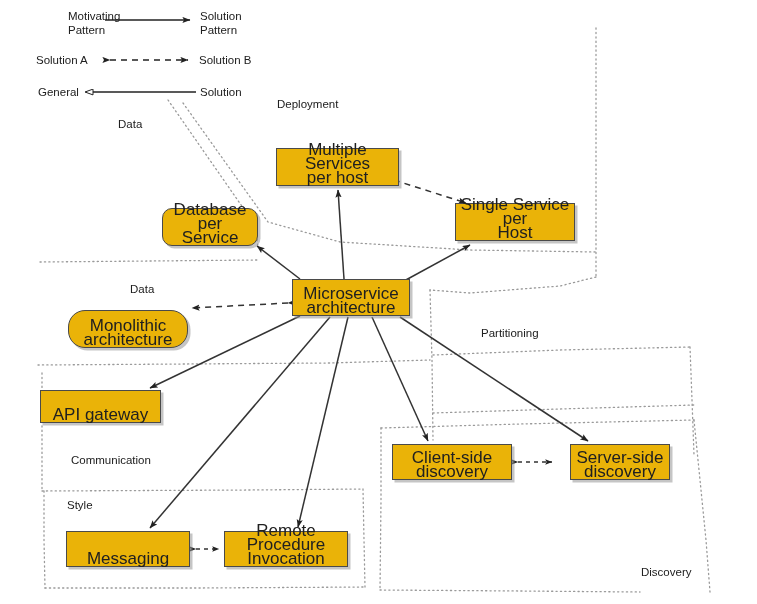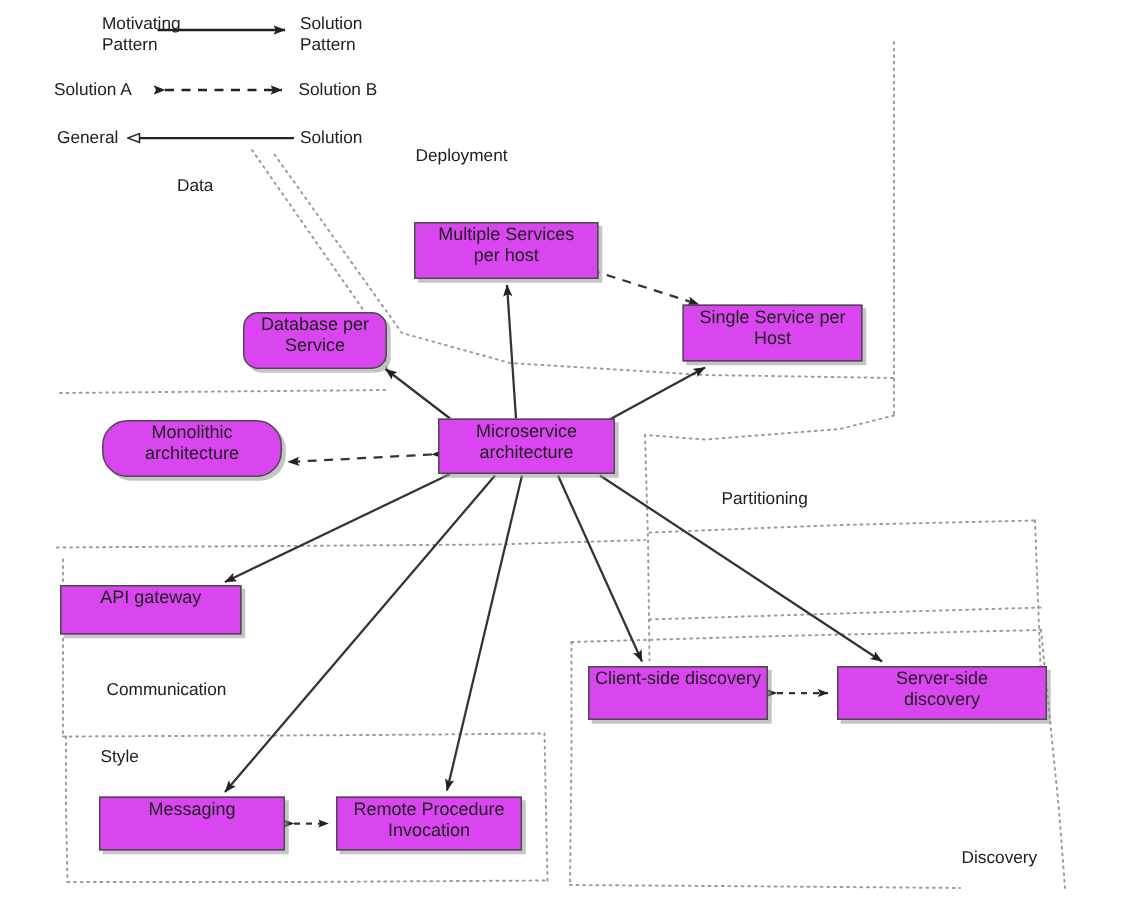--- a/index.html
+++ b/index.html
@@ -21,28 +21,28 @@
   #wire {
     position: absolute;
     left: 0;
     top: 0;
     width: 757px;
     height: 604px;
   }
   .node {
     position: absolute;
     box-sizing: border-box;
-    background: #d946ef;
+    background: #eab308;
     border: 1.4px solid #4a4a4a;
     box-shadow: 2.5px 2.5px 0 0 rgba(150,150,150,0.55);
     display: flex;
-    align-items: flex-start;
+    align-items: flex-end;
     justify-content: center;
     text-align: center;
-    font-size: 12px;
+    font-size: 17px;
     line-height: 14px;
     color: #202020;
     z-index: 5;
     padding: 0 3px;
   }
   .region-label {
     position: absolute;
     font-size: 11.5px;
     color: #202020;
     white-space: nowrap;
@@ -166,30 +166,30 @@
   </div>
   <div class="node" style="left:455px; top:203px; width:120px; height:38px;">
     <span class="nl">Single Service per<br>Host</span>
   </div>
   <div class="node" style="left:162px; top:208px; width:96px; height:38px;border-radius:10px;">
     <span class="nl">Database per<br>Service</span>
   </div>
   <div class="node" style="left:292px; top:279px; width:118px; height:37px;">
     <span class="nl">Microservice<br>architecture</span>
   </div>
-  <div class="node" style="left:68px; top:280px; width:120px; height:38px;border-radius:17px;">
+  <div class="node" style="left:68px; top:310px; width:120px; height:38px;border-radius:17px;">
     <span class="nl">Monolithic<br>architecture</span>
   </div>
   <div class="node" style="left:40px; top:390px; width:121px; height:33px;">
     <span class="nl">API gateway</span>
   </div>
   <div class="node" style="left:392px; top:444px; width:120px; height:36px;">
     <span class="nl">Client-side discovery</span>
   </div>
-  <div class="node" style="left:558px; top:444px; width:140px; height:36px;">
+  <div class="node" style="left:570px; top:444px; width:100px; height:36px;">
     <span class="nl">Server-side<br>discovery</span>
   </div>
   <div class="node" style="left:66px; top:531px; width:124px; height:36px;">
     <span class="nl">Messaging</span>
   </div>
   <div class="node" style="left:224px; top:531px; width:124px; height:36px;">
     <span class="nl">Remote Procedure<br>Invocation</span>
   </div>
 
 </div>

